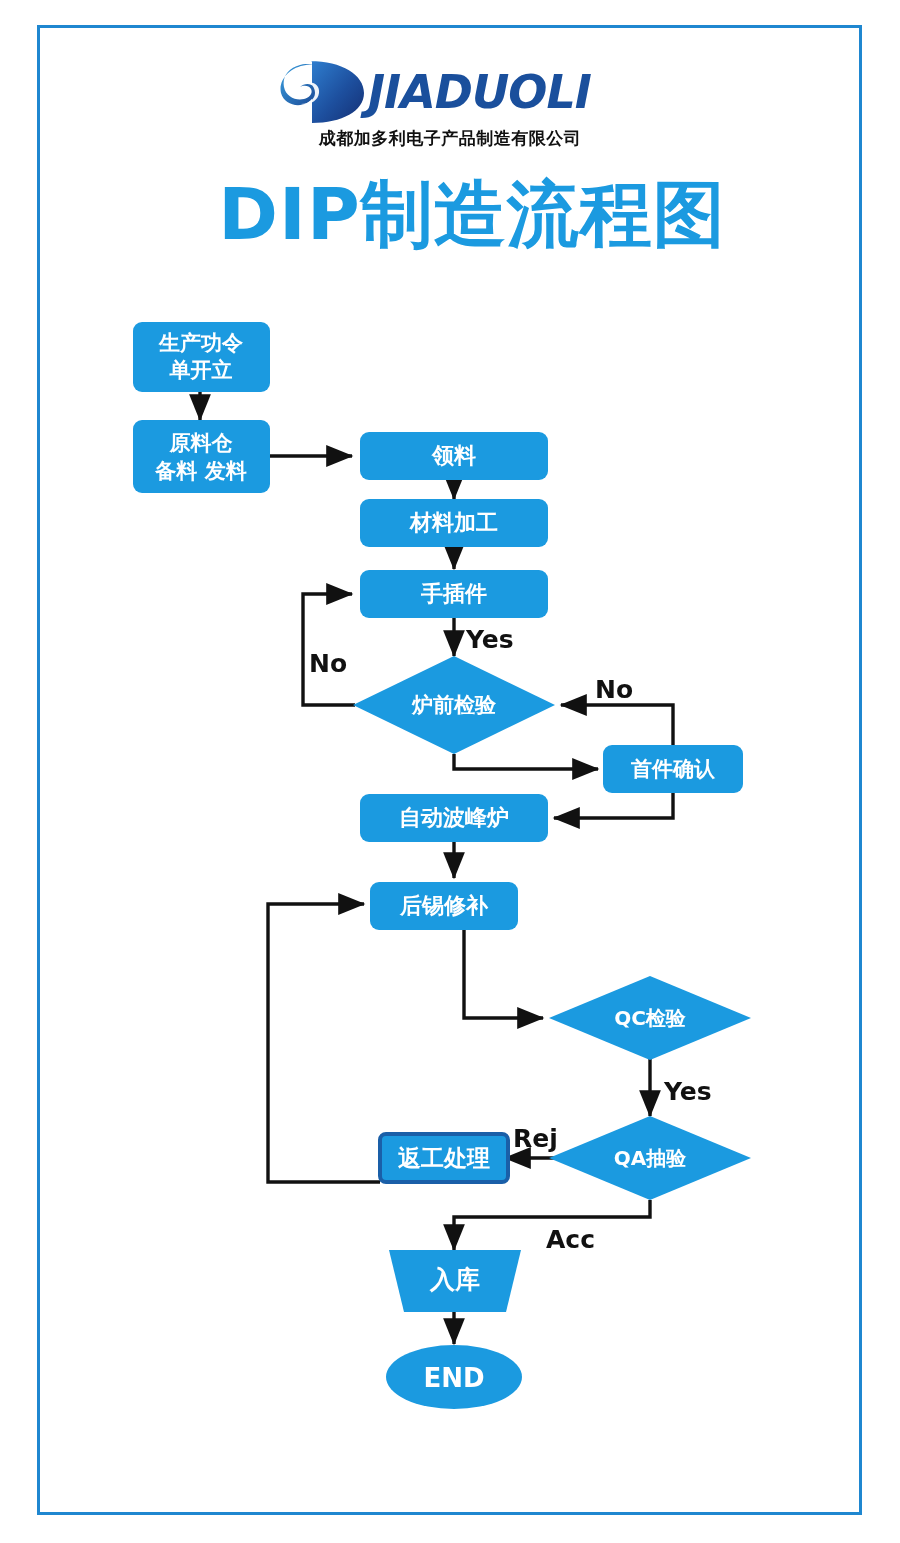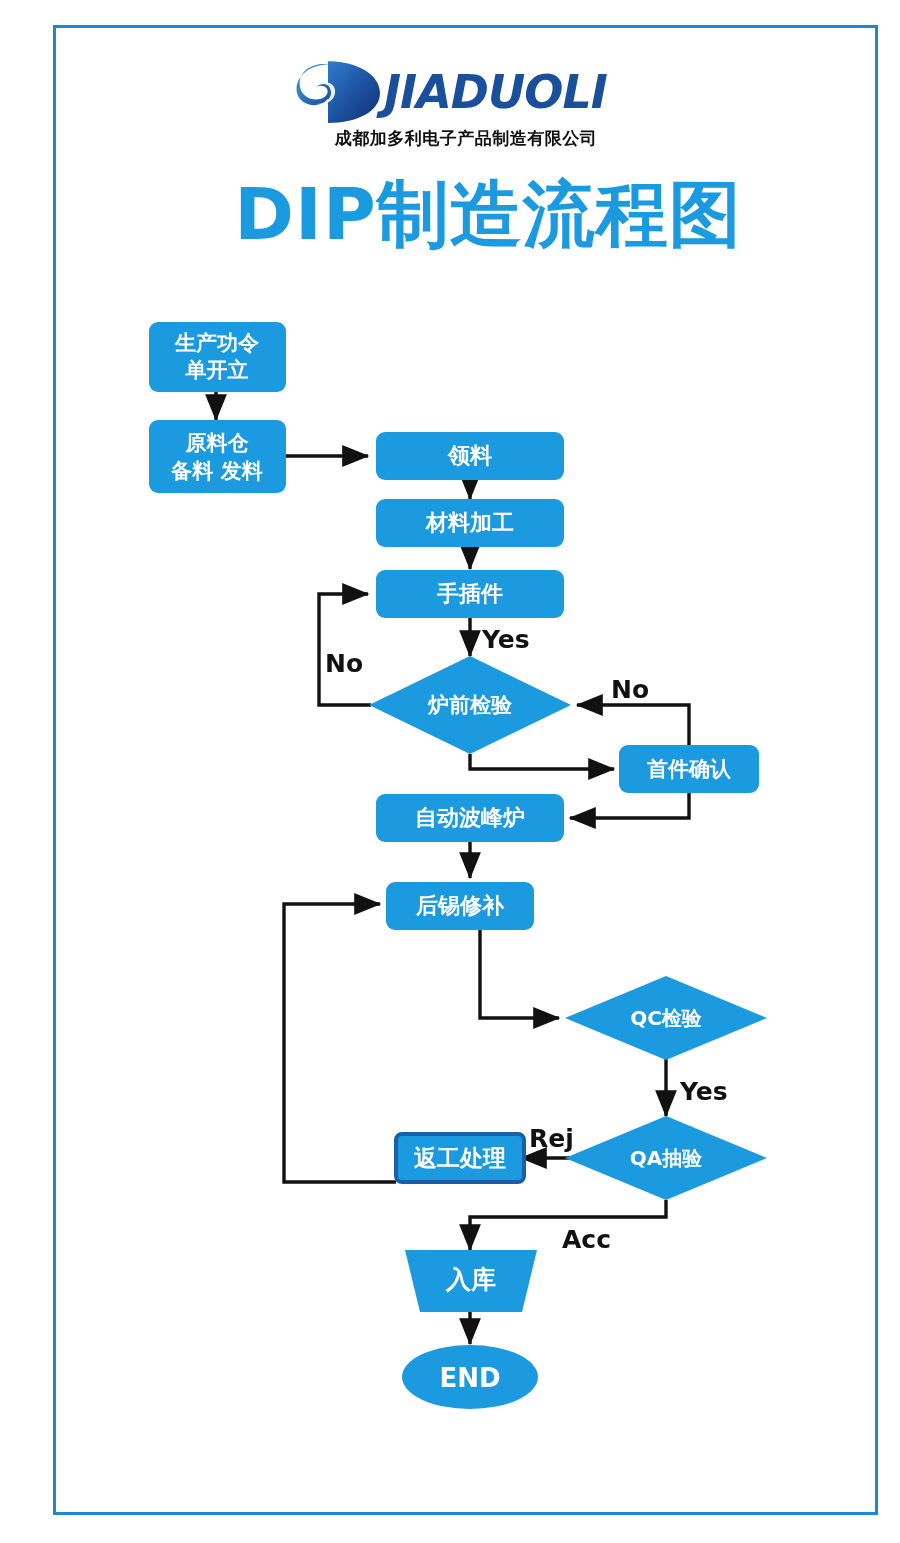--- a/index.html
+++ b/index.html
@@ -1,18 +1,18 @@
 <!DOCTYPE html>
 <html><head>
 <meta charset="utf-8">
 <style>
   html,body{margin:0;padding:0;background:#fff;}
   body{width:900px;height:1543px;position:relative;overflow:hidden;
        font-family:"DejaVu Sans","Liberation Sans",sans-serif;}
-  #poster{position:absolute;left:16px;top:0;width:736px;height:1543px;background:#ffffff;}
+  #poster{position:absolute;left:0;top:0;width:736px;height:1543px;background:#ffffff;}
   .frame{position:absolute;left:37px;top:25px;width:825px;height:1490px;
          border:3px solid #1f87d0;box-sizing:border-box;background:#ffffff;}
   
   .logo-wrap{position:absolute;left:280px;top:55px;width:340px;height:100px;}
   .logo-mark{position:absolute;left:0px;top:4px;width:92px;height:66px;}
   .logo-word{position:absolute;left:88px;top:14px;font-size:46px;font-weight:bold;
              font-style:italic;letter-spacing:-1px;color:#1a4f9c;
              font-family:"DejaVu Sans","Liberation Sans",sans-serif;line-height:46px;}
   .logo-sub{position:absolute;left:-2px;top:72px;width:344px;text-align:center;
             font-size:17px;font-weight:bold;color:#111;letter-spacing:0.5px;

